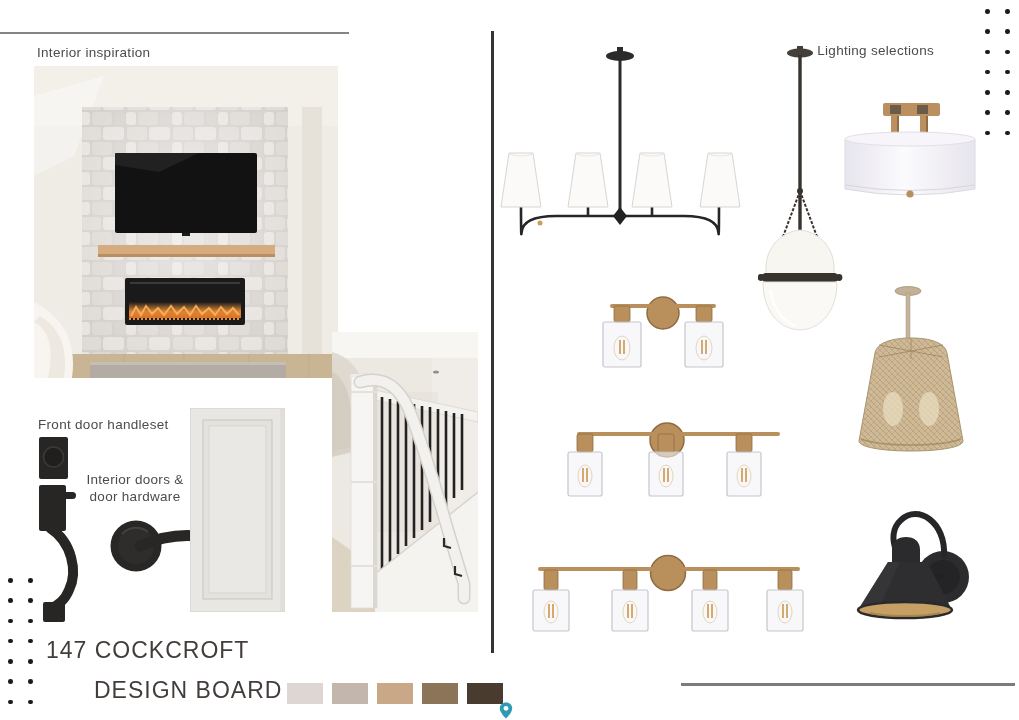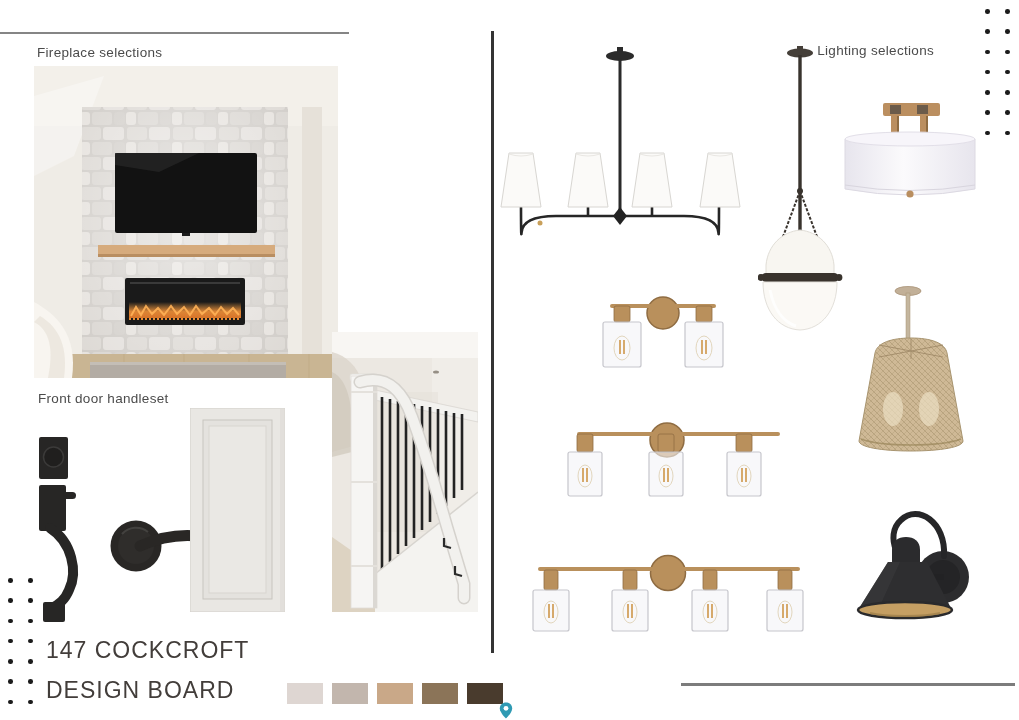--- a/index.html
+++ b/index.html
@@ -18,27 +18,27 @@
   
   .dots { display:grid; grid-template-columns:repeat(2,5px); grid-auto-rows:20.3px; column-gap:15px; }
   .dots i { display:block; width:4.6px; height:4.6px; border-radius:50%; background:#1b1b1b; }
   .dots-tr { left:985px; top:9px; }
   .dots-bl { left:8px;  top:578px; }
 
   
   .lbl { font-size:13.5px; letter-spacing:.3px; color:#4b4b4b; line-height:17px; white-space:nowrap; }
   .lbl-fireplace { left:37px;  top:44px; }
   .lbl-railing   { left:334px; top:296px; width:140px; text-align:right; }
-  .lbl-frontdoor { left:38px;  top:390px; }
+  .lbl-frontdoor { left:38px;  top:416px; }
   .lbl-doors     { left:60px;  top:471px; width:150px; text-align:center; }
   .lbl-lighting  { left:794px; top:42px;  width:140px; text-align:right; }
 
   
   .title { left:46px; top:630px; font-size:23px; letter-spacing:1px; color:#423d3a; line-height:40px; white-space:nowrap; }
-  .title .t2 { display:block; }
+  .title .t2 { display:block;margin-left:48px; }
 
   
   .palette { left:287px; top:683px; display:flex; gap:9px; }
   .palette .sw { width:36px; height:21px; }
 
   
   .ph { display:block; }
 </style>
 </head>
 <body>
@@ -75,22 +75,26 @@
       <i></i>
       <i></i>
       <i></i>
       <i></i>
       <i></i>
       <i></i>
       <i></i>
       <i></i>
   </div>
 
-  <div class="abs lbl lbl-fireplace">Fireplace selections</div>
+  <div class="abs lbl lbl-fireplace">Interior inspiration</div>
   <div class="abs lbl lbl-frontdoor">Front door handleset</div>
+  <div class="abs lbl lbl-doors">
+    <span>Interior doors &amp;</span><br>
+    <span>door hardware</span>
+  </div>
   <div class="abs lbl lbl-lighting">Lighting selections</div>
 
   <svg class="abs ph" style="left:34px; top:66px;" width="304" height="312" viewBox="0 0 304 312">
     <defs>
       <pattern id="stonep" width="46" height="30" patternUnits="userSpaceOnUse">
         <rect width="46" height="30" fill="#ccc8c3"></rect>
         <rect x="1" y="1" width="20" height="13" rx="3" fill="#dad6d1"></rect>
         <rect x="23" y="1" width="21" height="13" rx="3" fill="#e2deda"></rect>
         <rect x="12" y="16" width="20" height="13" rx="3" fill="#d7d3ce"></rect>
         <rect x="34" y="16" width="11" height="13" rx="3" fill="#d0ccc7"></rect>

